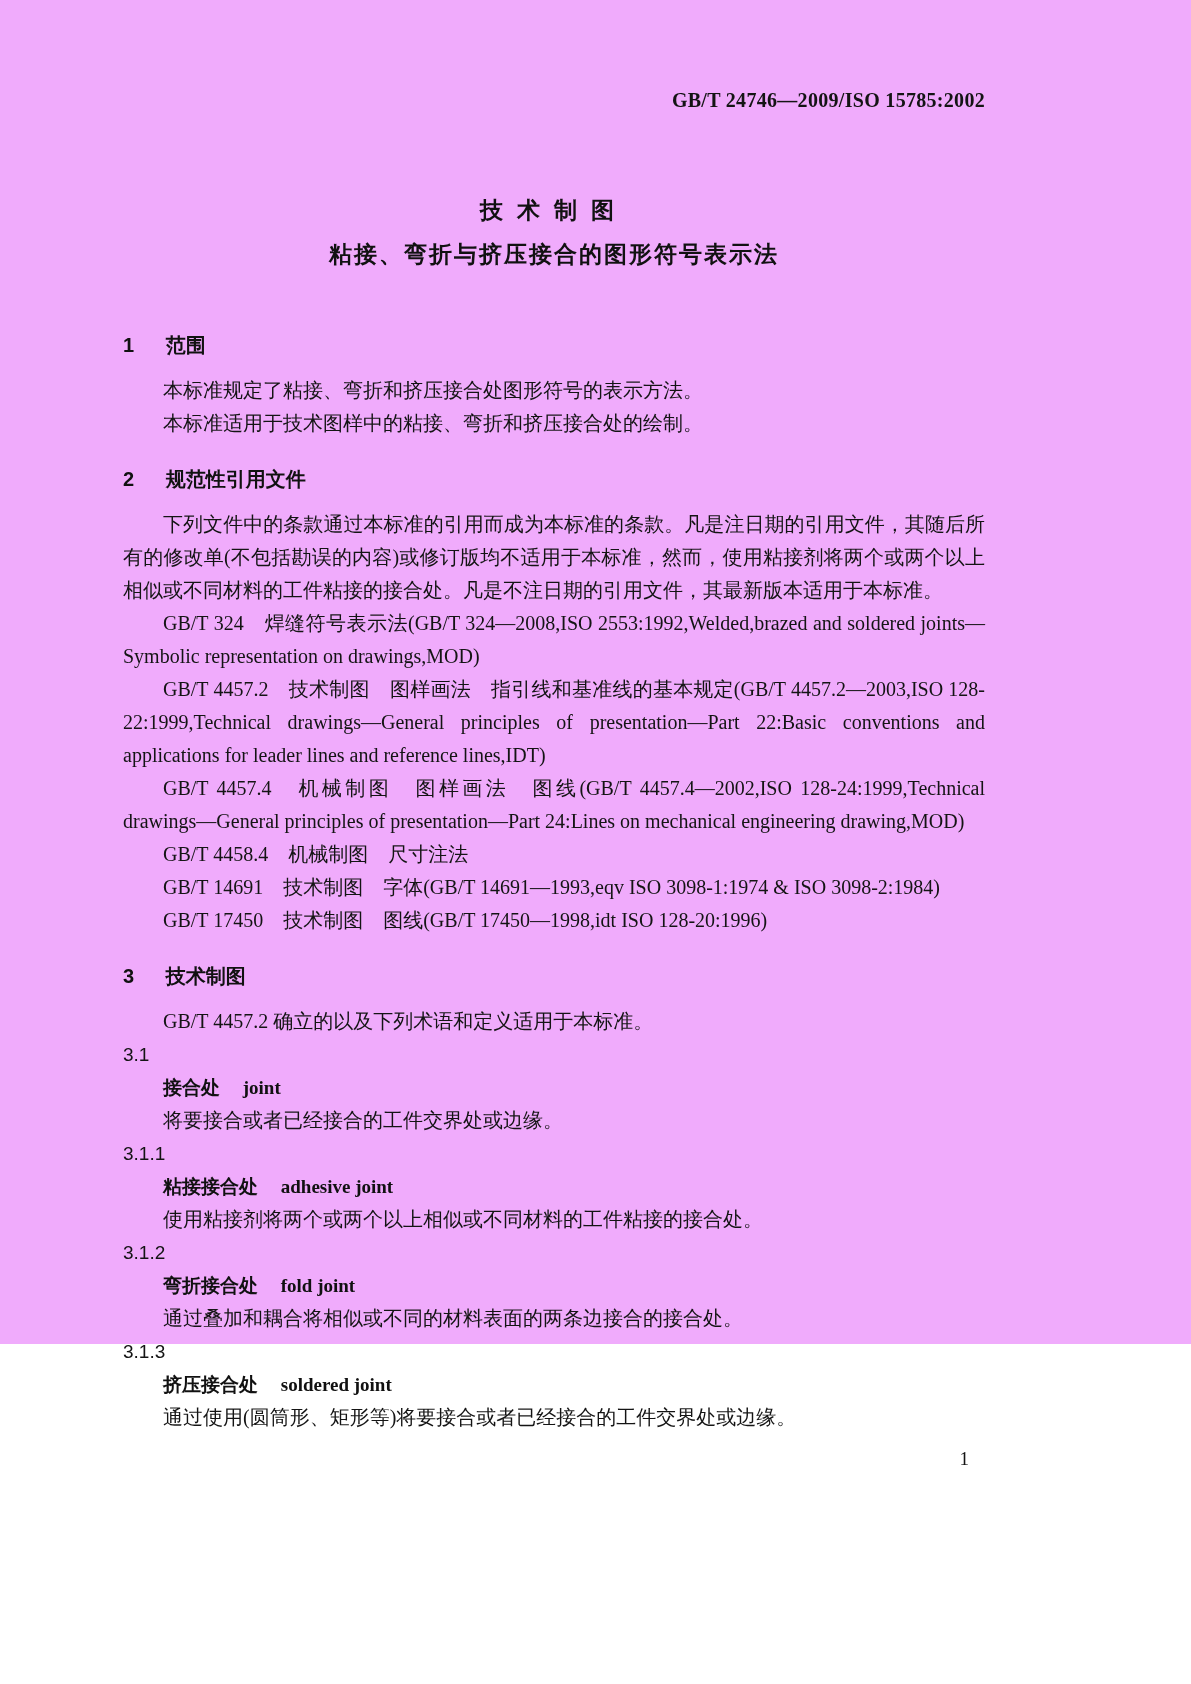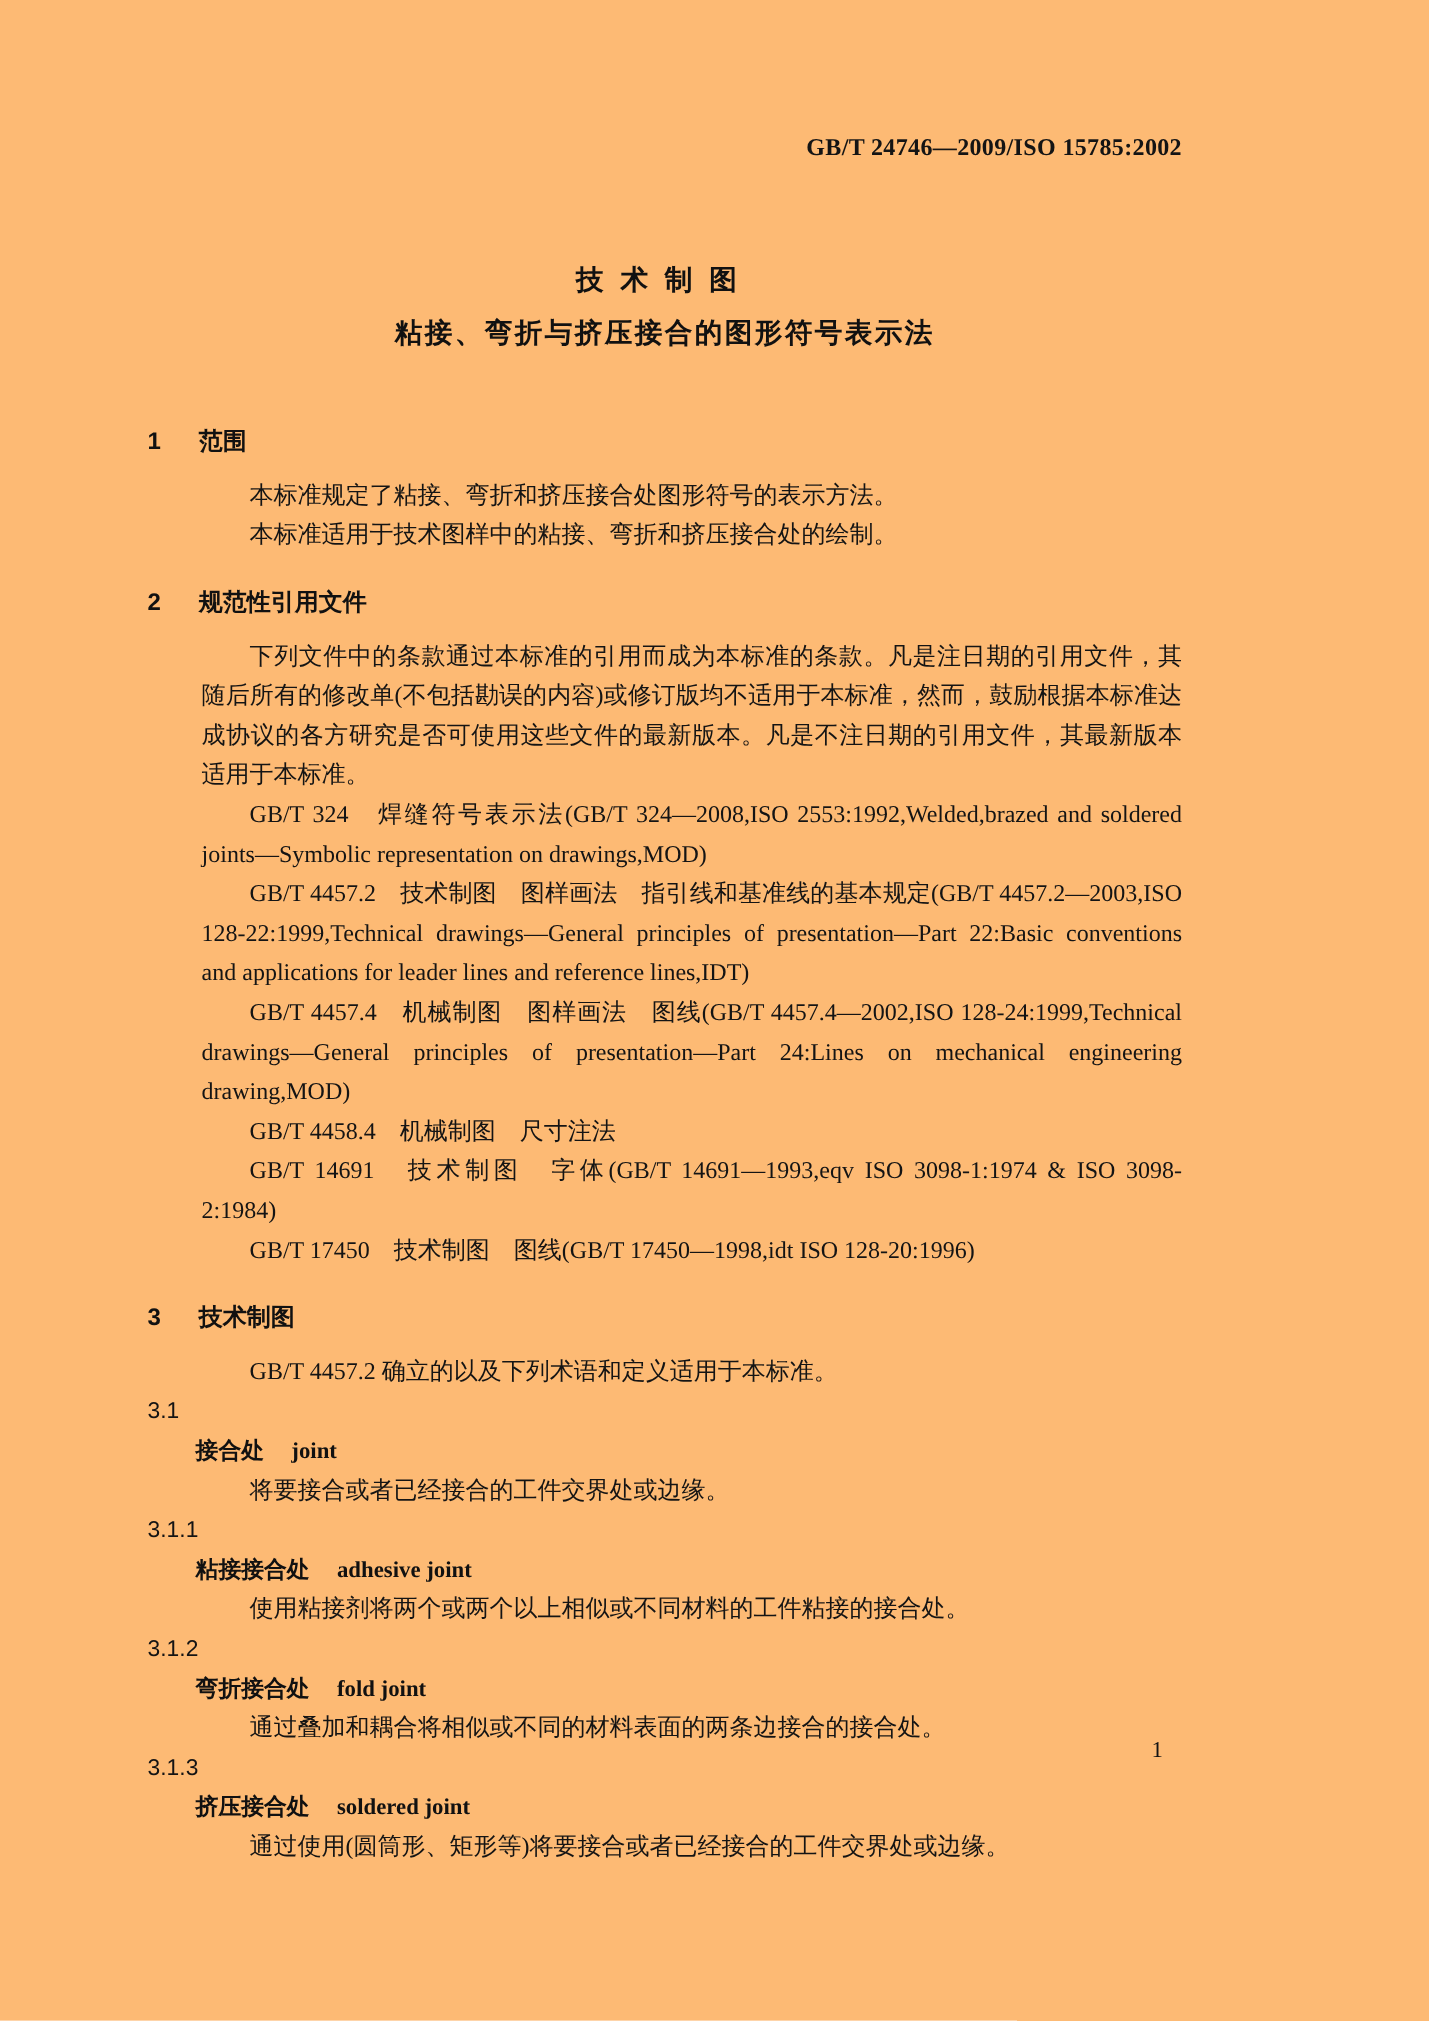--- a/index.html
+++ b/index.html
@@ -6,23 +6,23 @@
   html, body { background: #ffffff; }
   body {
     width: 1191px;
     height: 1684px;
     font-family: "Liberation Serif", "DejaVu Serif", serif;
     color: #141414;
   }
   .page {
     position: relative;
     width: 1191px;
-    height: 1684px;
-    background: #fdba74;
-    padding: 112px 206px 0 123px;
+    height: 1344px;
+    background: #f0abfc;
+    padding: 89px 206px 0 123px;
   }
   .doc-number {
     font-size: 20px;
     font-weight: 700;
     text-align: right;
     letter-spacing: 0.3px;
     font-family: "Liberation Serif", "DejaVu Serif", serif;
   }
   .title-block { margin-top: 76px; }
   .title-line {
@@ -49,21 +49,20 @@
     color: #111;
   }
   .section-heading .sec-no { display: inline-block; margin-right: 26px; }
 
   .body-para {
     font-size: 20px;
     line-height: 33px;
     text-indent: 2em;
     text-align: justify;
     color: #141414;
-    margin-left: 45px;
   }
 
   .term-no {
     font-family: "Liberation Sans", "DejaVu Sans", sans-serif;
     font-size: 19px;
     line-height: 33px;
     color: #141414;
   }
   .term-name {
     font-size: 19px;
@@ -103,21 +102,21 @@
     </div>
     <p class="body-para">本标准规定了粘接、弯折和挤压接合处图形符号的表示方法。</p>
     <p class="body-para">本标准适用于技术图样中的粘接、弯折和挤压接合处的绘制。</p>
   </div>
 
   <div class="section sec-2">
     <div class="section-heading">
       <span class="sec-no">2</span>
       <span class="sec-title">规范性引用文件</span>
     </div>
-    <p class="body-para">下列文件中的条款通过本标准的引用而成为本标准的条款。凡是注日期的引用文件，其随后所有的修改单(不包括勘误的内容)或修订版均不适用于本标准，然而，鼓励根据本标准达成协议的各方研究是否可使用这些文件的最新版本。凡是不注日期的引用文件，其最新版本适用于本标准。</p>
+    <p class="body-para">下列文件中的条款通过本标准的引用而成为本标准的条款。凡是注日期的引用文件，其随后所有的修改单(不包括勘误的内容)或修订版均不适用于本标准，然而，使用粘接剂将两个或两个以上相似或不同材料的工件粘接的接合处。凡是不注日期的引用文件，其最新版本适用于本标准。</p>
     <p class="body-para">GB/T 324　焊缝符号表示法(GB/T 324—2008,ISO 2553:1992,Welded,brazed and soldered joints—Symbolic representation on drawings,MOD)</p>
     <p class="body-para">GB/T 4457.2　技术制图　图样画法　指引线和基准线的基本规定(GB/T 4457.2—2003,ISO 128-22:1999,Technical drawings—General principles of presentation—Part 22:Basic conventions and applications for leader lines and reference lines,IDT)</p>
     <p class="body-para">GB/T 4457.4　机械制图　图样画法　图线(GB/T 4457.4—2002,ISO 128-24:1999,Technical drawings—General principles of presentation—Part 24:Lines on mechanical engineering drawing,MOD)</p>
     <p class="body-para">GB/T 4458.4　机械制图　尺寸注法</p>
     <p class="body-para">GB/T 14691　技术制图　字体(GB/T 14691—1993,eqv ISO 3098-1:1974 &amp; ISO 3098-2:1984)</p>
     <p class="body-para">GB/T 17450　技术制图　图线(GB/T 17450—1998,idt ISO 128-20:1996)</p>
   </div>
 
   <div class="section sec-3">
     <div class="section-heading">

